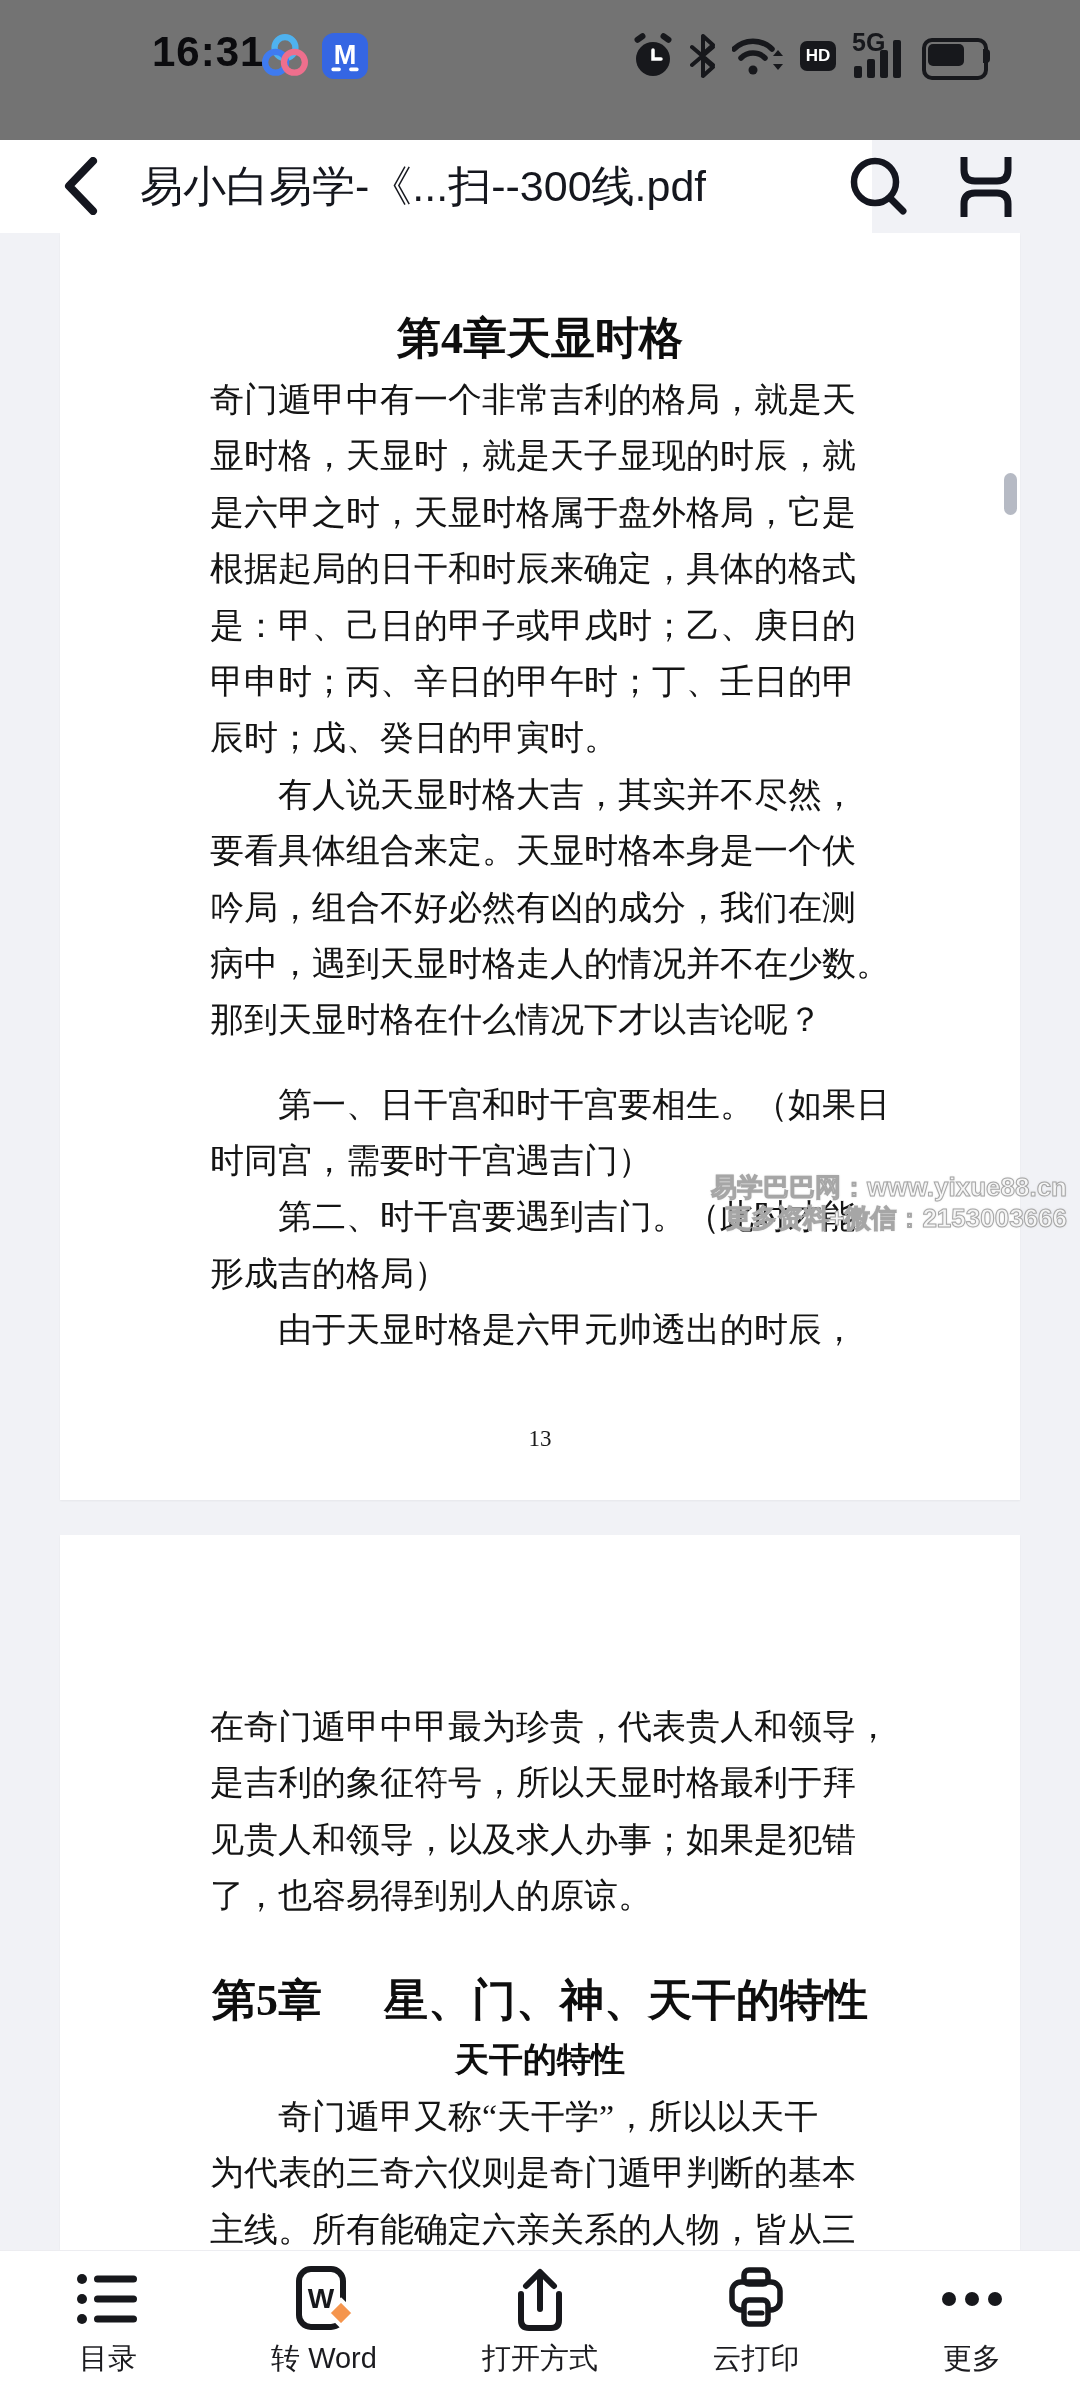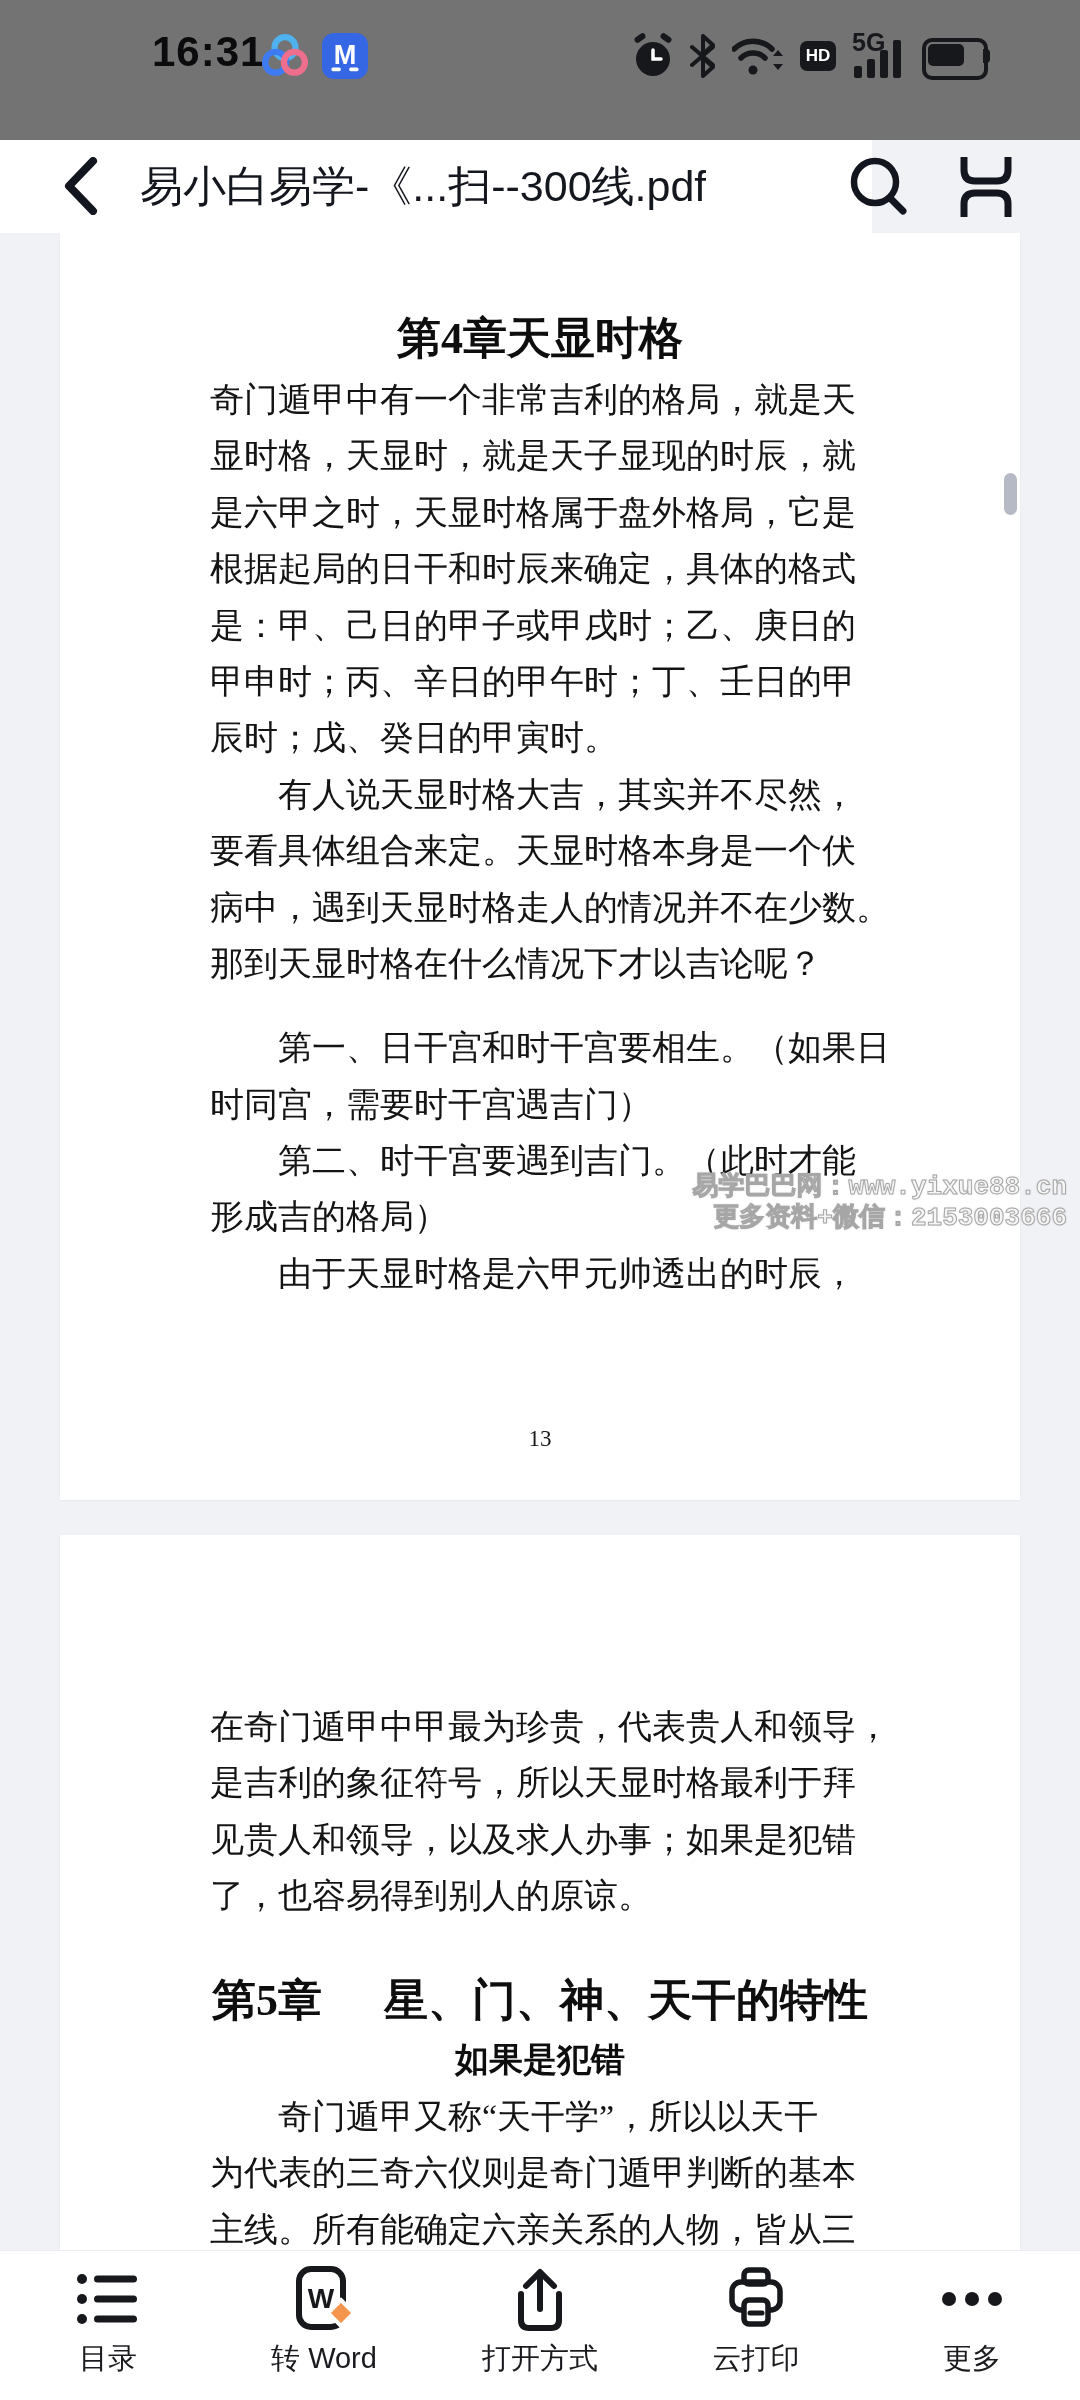--- a/index.html
+++ b/index.html
@@ -44,21 +44,21 @@
   .textblock{position:absolute;left:150px;font-size:34px;color:#141414;}
   .page1 .textblock{top:139px;}
   .page2 .tb-lead{top:164px;}
   .page2 .tb-body{top:554px;}
   .para{margin:0;}
   .para.gap{margin-top:28px;}
   .tline{height:56.4px;line-height:56.4px;white-space:pre;}
   .pagenum{position:absolute;left:0;top:1193px;width:960px;text-align:center;font-size:23px;color:#1a1a1a;}
   
   .watermark{position:absolute;right:13px;top:939px;text-align:right;z-index:6;
-    font-family:Liberation Mono, monospace;font-weight:700;font-size:26px;line-height:31px;
+    font-family:Liberation Sans, sans-serif;font-weight:700;font-size:26px;line-height:31px;
     color:#f6f6f6;-webkit-text-stroke:1px #a6a6a6;text-shadow:0 0 2px rgba(140,140,140,0.55);}
   .scroll-thumb{position:absolute;left:1004px;top:240px;width:13px;height:42px;border-radius:7px;background:#b6bac4;}
   
   .toolbar{position:absolute;left:0;top:2250px;width:1080px;height:150px;background:#ffffff;
     border-top:1px solid #ededf1;display:flex;}
   .tb-item{flex:1;display:flex;flex-direction:column;align-items:center;justify-content:flex-start;padding-top:16px;cursor:pointer;}
   .tb-icon{height:64px;display:flex;align-items:center;justify-content:center;}
   .tb-label{margin-top:8px;font-size:29px;color:#1b1b1f;}
   svg{display:block;}
 </style>
@@ -149,20 +149,21 @@
             <div class="tline">显时格，天显时，就是天子显现的时辰，就</div>
             <div class="tline">是六甲之时，天显时格属于盘外格局，它是</div>
             <div class="tline">根据起局的日干和时辰来确定，具体的格式</div>
             <div class="tline">是：甲、己日的甲子或甲戌时；乙、庚日的</div>
             <div class="tline">甲申时；丙、辛日的甲午时；丁、壬日的甲</div>
             <div class="tline">辰时；戊、癸日的甲寅时。</div>
           </div>
           <div class="para">
             <div class="tline">　　有人说天显时格大吉，其实并不尽然，</div>
             <div class="tline">要看具体组合来定。天显时格本身是一个伏</div>
+            <div class="tline">吟局，组合不好必然有凶的成分，我们在测</div>
             <div class="tline">病中，遇到天显时格走人的情况并不在少数。</div>
             <div class="tline">那到天显时格在什么情况下才以吉论呢？</div>
           </div>
           <div class="para gap">
             <div class="tline">　　第一、日干宫和时干宫要相生。（如果日</div>
             <div class="tline">时同宫，需要时干宫遇吉门）</div>
           </div>
           <div class="para">
             <div class="tline">　　第二、时干宫要遇到吉门。（此时才能</div>
             <div class="tline">形成吉的格局）</div>
@@ -180,21 +181,21 @@
             <div class="tline">在奇门遁甲中甲最为珍贵，代表贵人和领导，</div>
             <div class="tline">是吉利的象征符号，所以天显时格最利于拜</div>
             <div class="tline">见贵人和领导，以及求人办事；如果是犯错</div>
             <div class="tline">了，也容易得到别人的原谅。</div>
           </div>
         </div>
       <div class="chap-head">
         <span>第5章</span>
         <span>星、门、神、天干的特性</span>
       </div>
-      <div class="sub-head">如果是犯错</div>
+      <div class="sub-head">天干的特性</div>
       <div class="textblock tb-body">
           <div class="para">
             <div class="tline">　　奇门遁甲又称“天干学”，所以以天干</div>
             <div class="tline">为代表的三奇六仪则是奇门遁甲判断的基本</div>
             <div class="tline">主线。所有能确定六亲关系的人物，皆从三</div>
           </div>
         </div>
     </div>
 
     <div class="watermark">

